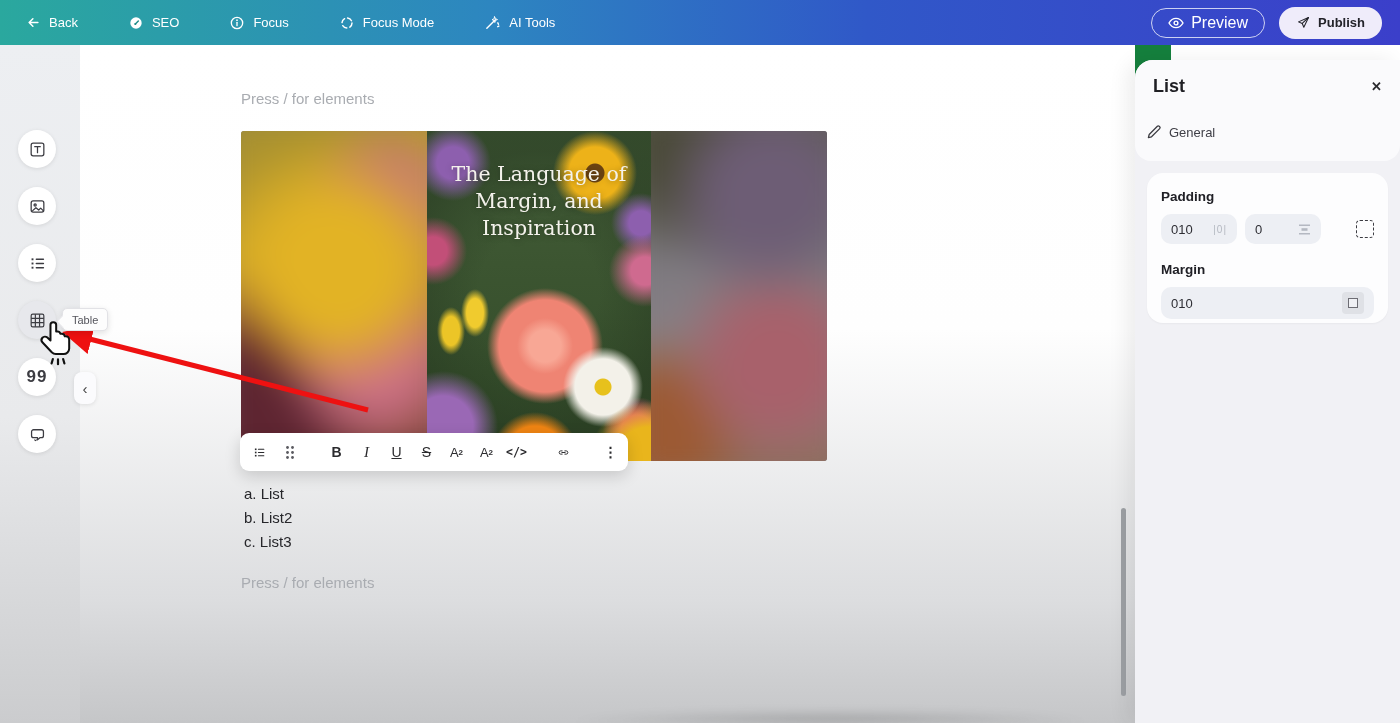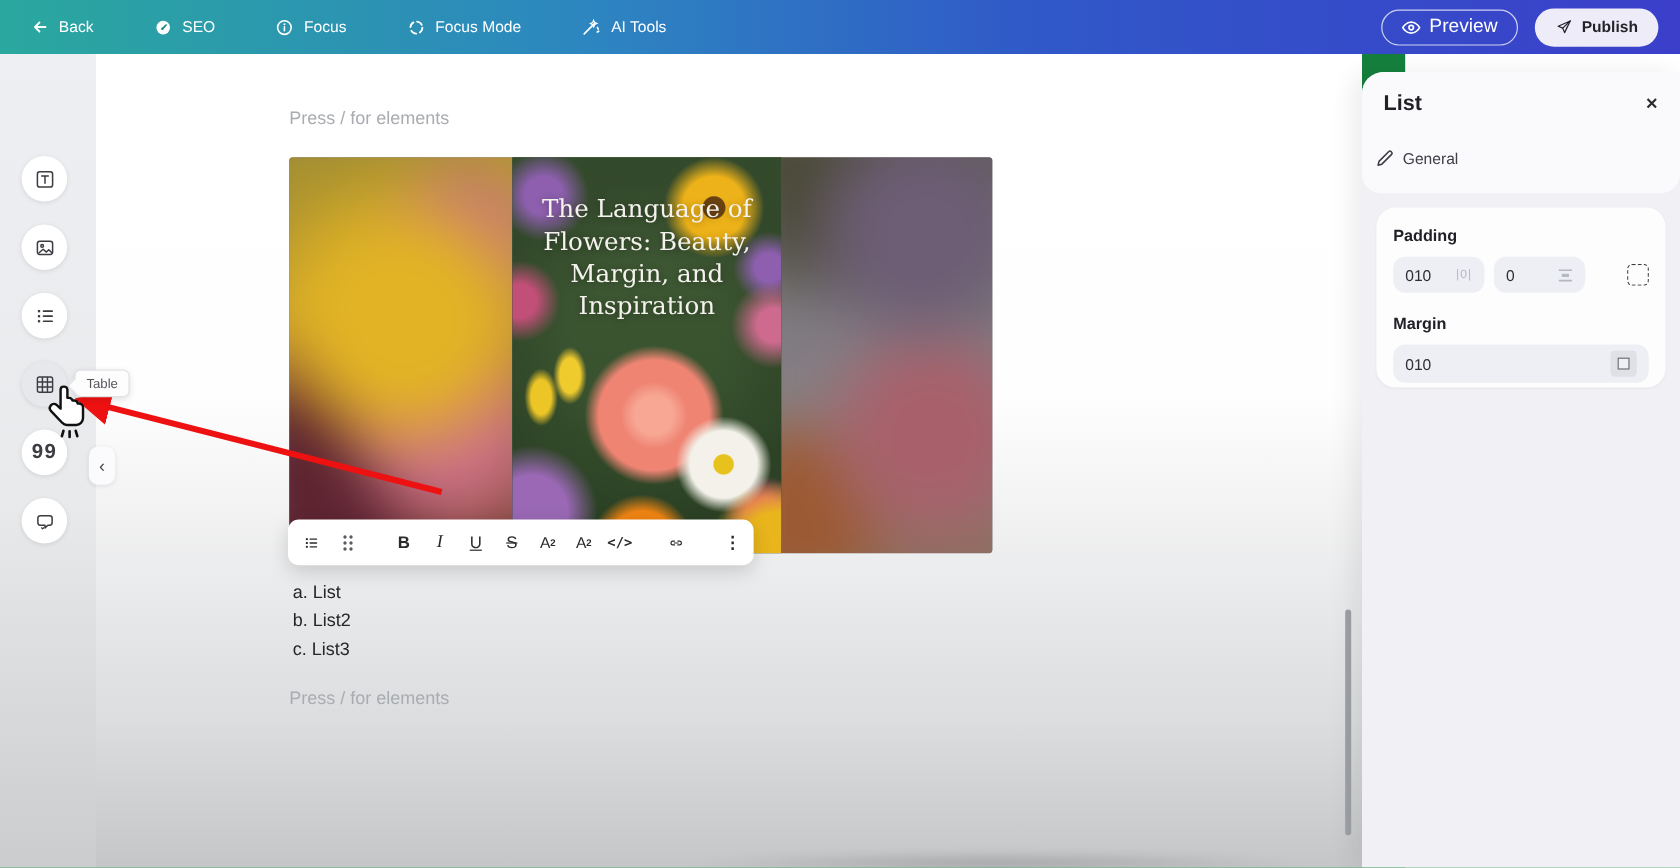--- a/index.html
+++ b/index.html
@@ -247,21 +247,20 @@
 
   <div class="canvas">
     <div class="placeholder ph-top">Press / for elements</div>
 
     <div class="img-block">
       <div class="img-band band-left"></div>
       <div class="img-band band-right"></div>
       <div class="img-center"></div>
       <div class="img-title">
         <div>The Language of</div>
-        <div>Flowers: Beauty,</div>
         <div>Margin, and</div>
         <div>Inspiration</div>
       </div>
     </div>
 
     <div class="fmt-toolbar">
       <div class="fmt-btn">
         <svg width="17" height="17" viewBox="0 0 24 24" fill="none" stroke="#2b2b2e" stroke-width="2" stroke-linecap="round">
             <rect x="3.5" y="4.6" width="3" height="3" fill="#2b2b2e" stroke="none"></rect>
             <rect x="3.5" y="10.5" width="3" height="3" fill="#2b2b2e" stroke="none"></rect>

